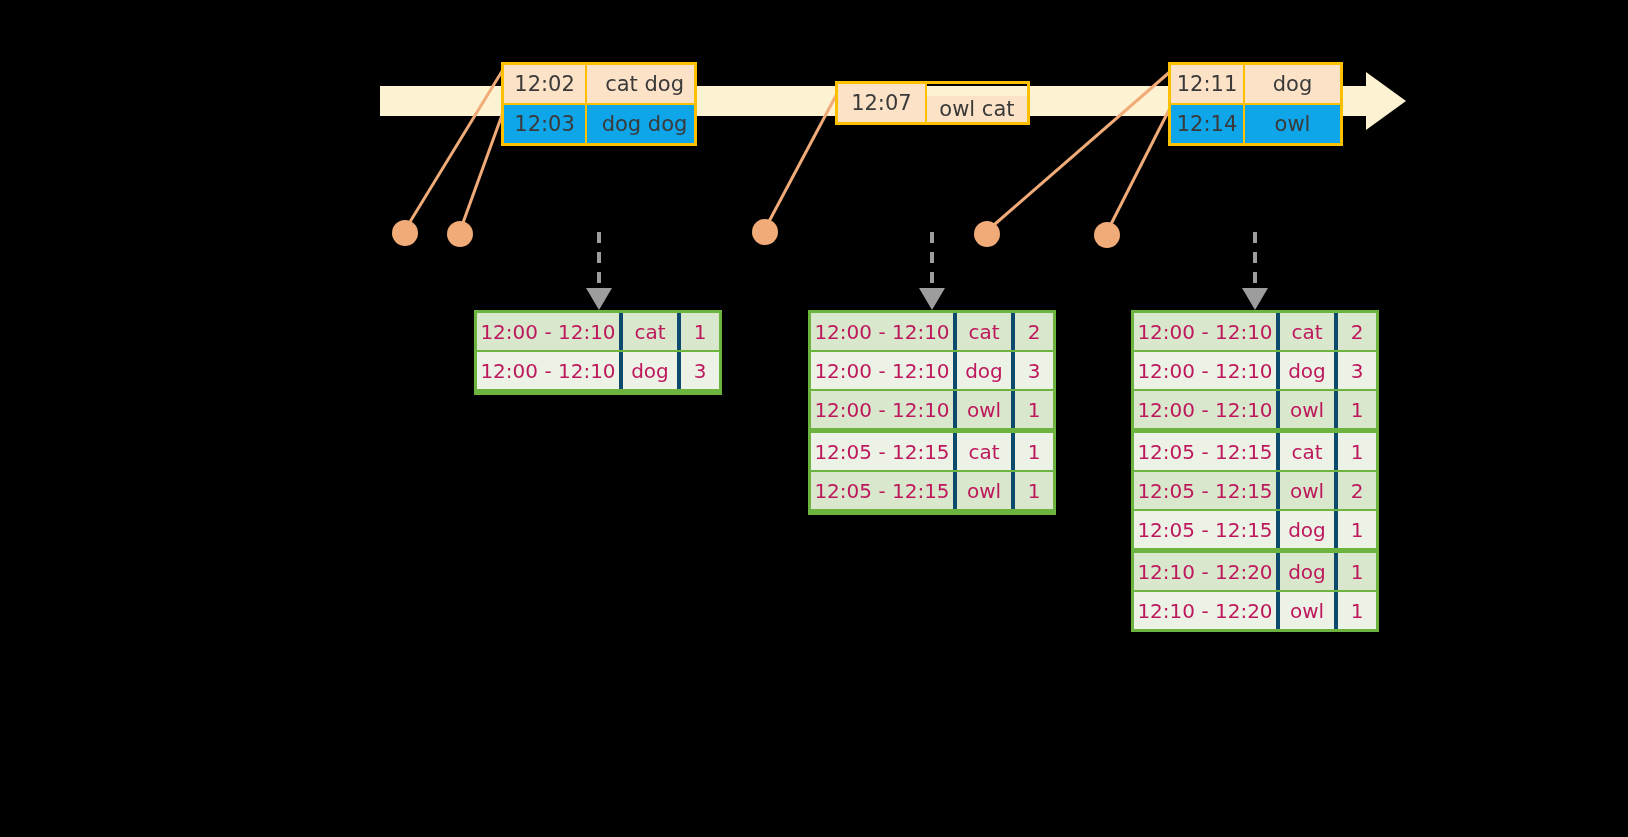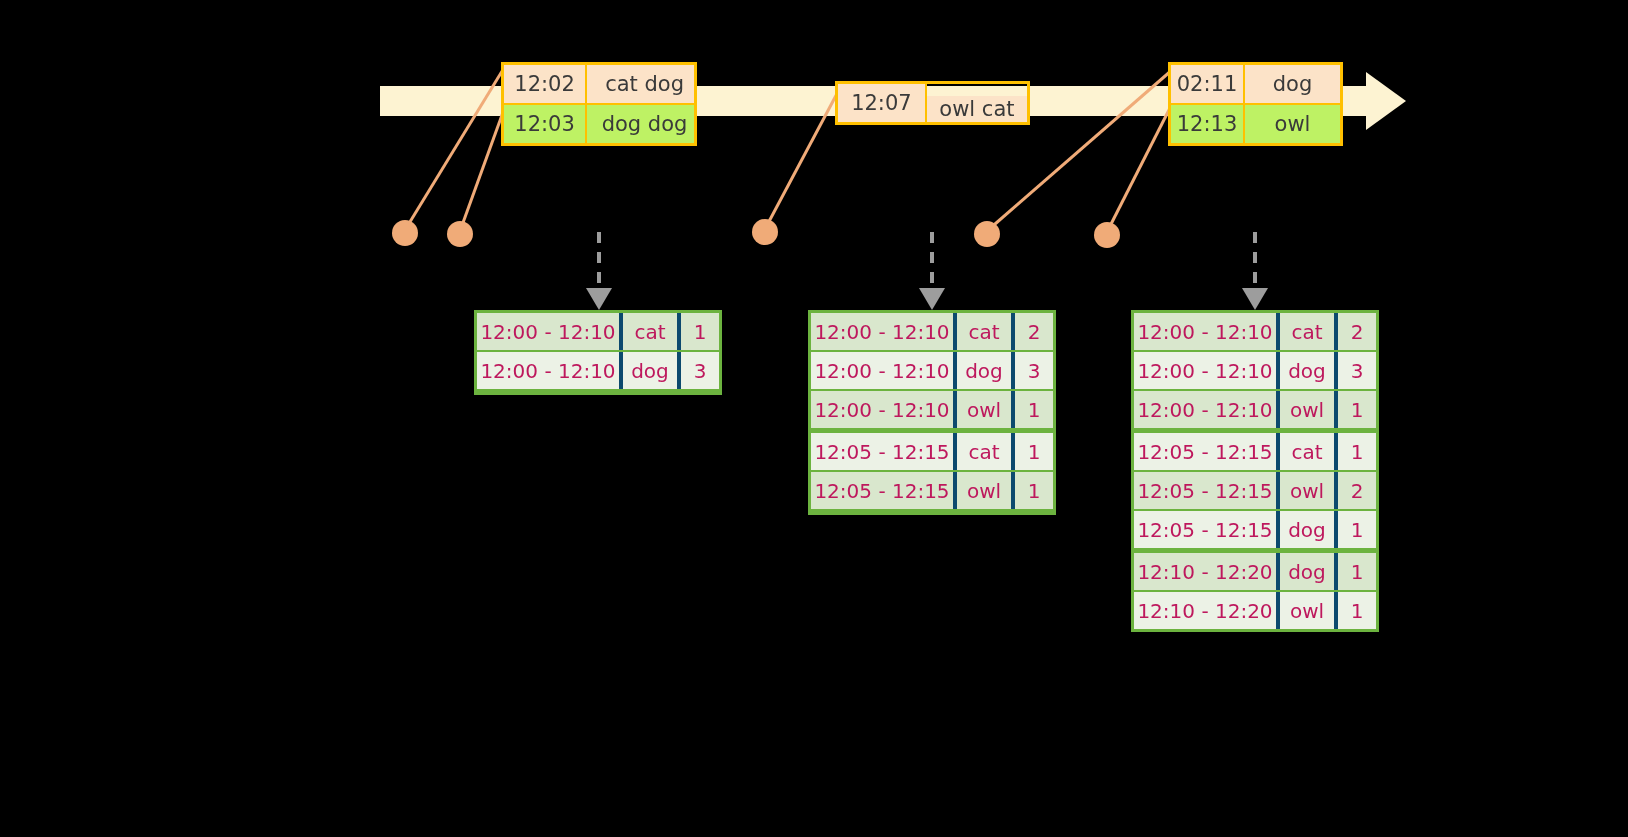--- a/index.html
+++ b/index.html
@@ -68,21 +68,21 @@
     align-items: center;
     justify-content: center;
     font-size: 21px;
     color: #3a3a3a;
     box-sizing: border-box;
   }
   .event-row .cell.time {
     border-right: 2px solid #ffc000;
   }
   .ev-shade-a { background: #fce3c8; }
-  .ev-shade-b { background: #bef264; }
+  .ev-shade-b { background: #0ea5e9; }
 
   
   #event-box-1 { left: 501px; top: 62px; width: 196px; }
   #event-box-1 .cell.time { width: 84px; }
   #event-box-1 .cell.words { width: 108px; padding-left: 8px; }
   
   #event-box-2 { left: 835px; top: 81px; width: 195px; }
   #event-box-2 .cell.time { width: 93px; }
   #event-box-2 .cell.words { width: 105px; margin-top: 12px; }
   
@@ -188,25 +188,25 @@
 
   <div class="event-box" id="event-box-2">
     <div class="event-row">
       <div class="cell time ev-shade-a">12:07</div>
       <div class="cell words ev-shade-a">owl cat</div>
     </div>
   </div>
 
   <div class="event-box" id="event-box-3">
     <div class="event-row">
-      <div class="cell time ev-shade-a">02:11</div>
+      <div class="cell time ev-shade-a">12:11</div>
       <div class="cell words ev-shade-a">dog</div>
     </div>
     <div class="event-row">
-      <div class="cell time ev-shade-b">12:13</div>
+      <div class="cell time ev-shade-b">12:14</div>
       <div class="cell words ev-shade-b">owl</div>
     </div>
   </div>
 
   <div class="dot" style="left:392px;top:220px"></div>
   <div class="dot" style="left:447px;top:221px"></div>
   <div class="dot" style="left:752px;top:219px"></div>
   <div class="dot" style="left:974px;top:221px"></div>
   <div class="dot" style="left:1094px;top:222px"></div>
 

